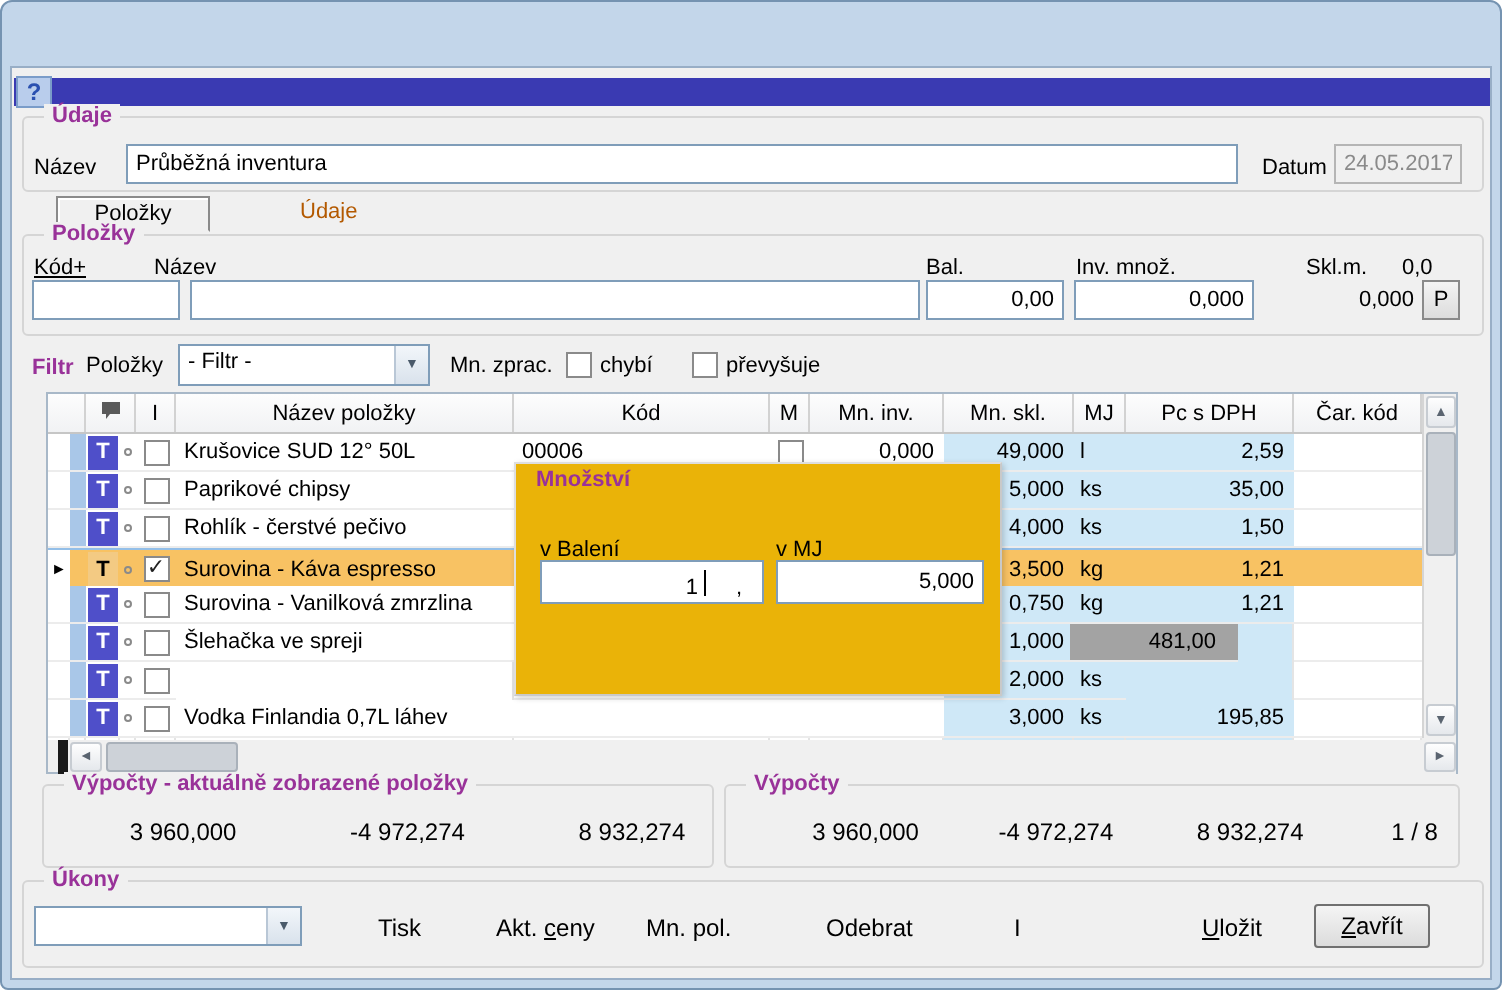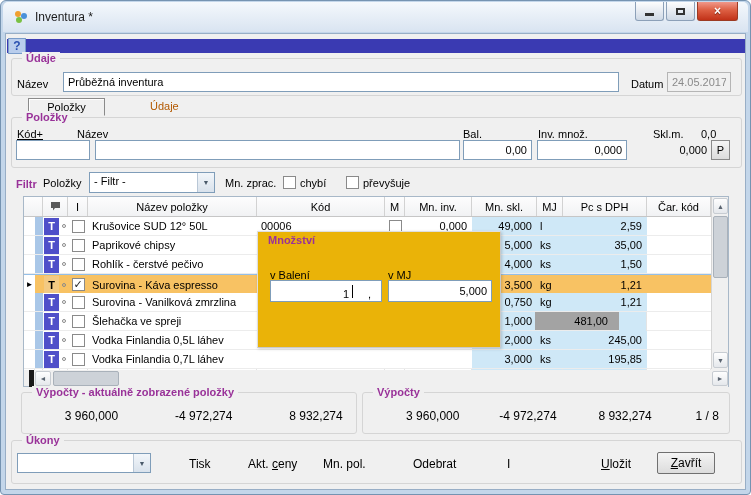--- a/index.html
+++ b/index.html
@@ -78,41 +78,20 @@
   .pushbtn{position:absolute;left:656px;top:451px;width:58px;height:22px;background:linear-gradient(#f4f4f4,#dcdcdc);
     border:1px solid #707070;border-radius:2px;font-size:12px;text-align:center;line-height:20px;color:#000;}
   .kodlbl{text-decoration:underline;}
   u{text-decoration:underline;}
 </style>
 </head>
 <body>
 
 <div class="stage">
   <div class="window">
-    <div class="titlebar">
-      <span style="margin-left:10px;display:inline-flex;">
-        <svg width="16" height="16" viewBox="0 0 16 16">
-          <circle cx="5" cy="5" r="3" fill="#f0a030"></circle>
-          <circle cx="11" cy="7" r="3" fill="#4a90d9"></circle>
-          <circle cx="6" cy="11" r="3" fill="#7ac143"></circle>
-        </svg>
-      </span>
-      <span class="title-text">Inventura *</span>
-      <span class="capbtns">
-        <span class="capbtn">
-            <span class="glyph-min"></span>
-          </span>
-        <span class="capbtn">
-            <span class="glyph-max"></span>
-          </span>
-        <span class="capbtn close">
-            <span class="glyph-close">×</span>
-          </span>
-      </span>
-    </div>
 
     <div class="client">
       <div class="space">
 
         <div class="cmdbar"></div>
         <div class="helpbtn">?</div>
 
         <div class="gb" style="left:10px;top:57px;width:731px;height:38px;">
           <span class="legend">Údaje</span>
         </div>
@@ -322,27 +301,25 @@
                 <div class="tcell sep" style="left: 11px; width: 8px; background: rgb(169, 199, 232);"></div>
                 <div class="tcell sep" style="left: 19px; width: 17px; background: rgb(255, 255, 255);">
                   <div class="badge">T</div>
                 </div>
                 <div class="tcell sep" style="left: 36px; width: 8px; background: rgb(255, 255, 255);">
                   <div class="dotmark"></div>
                 </div>
                 <div class="tcell sep" style="left: 44px; width: 20px; background: rgb(255, 255, 255);">
                   <div class="cb" style="margin: 0px auto;"></div>
                 </div>
-                <div class="tcell sep" style="left: 64px; width: 169px; background: rgb(255, 255, 255); padding-left: 4px;">Vodka Finlandia 0,5L láhev</div>
                 <div class="tcell sep" style="left: 233px; width: 128px; background: rgb(255, 255, 255); padding-left: 4px;"></div>
                 <div class="tcell sep" style="left: 361px; width: 20px; background: rgb(255, 255, 255);"></div>
                 <div class="tcell sep" style="left: 381px; width: 67px; background: rgb(255, 255, 255); justify-content: flex-end; padding-right: 5px;"></div>
                 <div class="tcell sep" style="left: 448px; width: 65px; background: rgb(207, 232, 247); justify-content: flex-end; padding-right: 5px;">2,000</div>
                 <div class="tcell sep" style="left: 513px; width: 26px; background: rgb(207, 232, 247); padding-left: 3px;">ks</div>
-                <div class="tcell sep" style="left: 539px; width: 84px; background: rgb(207, 232, 247); justify-content: flex-end; padding-right: 5px;">245,00</div>
                 <div class="tcell sep" style="left: 623px; width: 64px; background: rgb(255, 255, 255);"></div>
               </div>
               <div class="trow" style="top: 133px;">
                 <div class="tcell sep" style="left: 0px; width: 11px; background: rgb(255, 255, 255);"></div>
                 <div class="tcell sep" style="left: 11px; width: 8px; background: rgb(169, 199, 232);"></div>
                 <div class="tcell sep" style="left: 19px; width: 17px; background: rgb(255, 255, 255);">
                   <div class="badge">T</div>
                 </div>
                 <div class="tcell sep" style="left: 36px; width: 8px; background: rgb(255, 255, 255);">
                   <div class="dotmark"></div>

